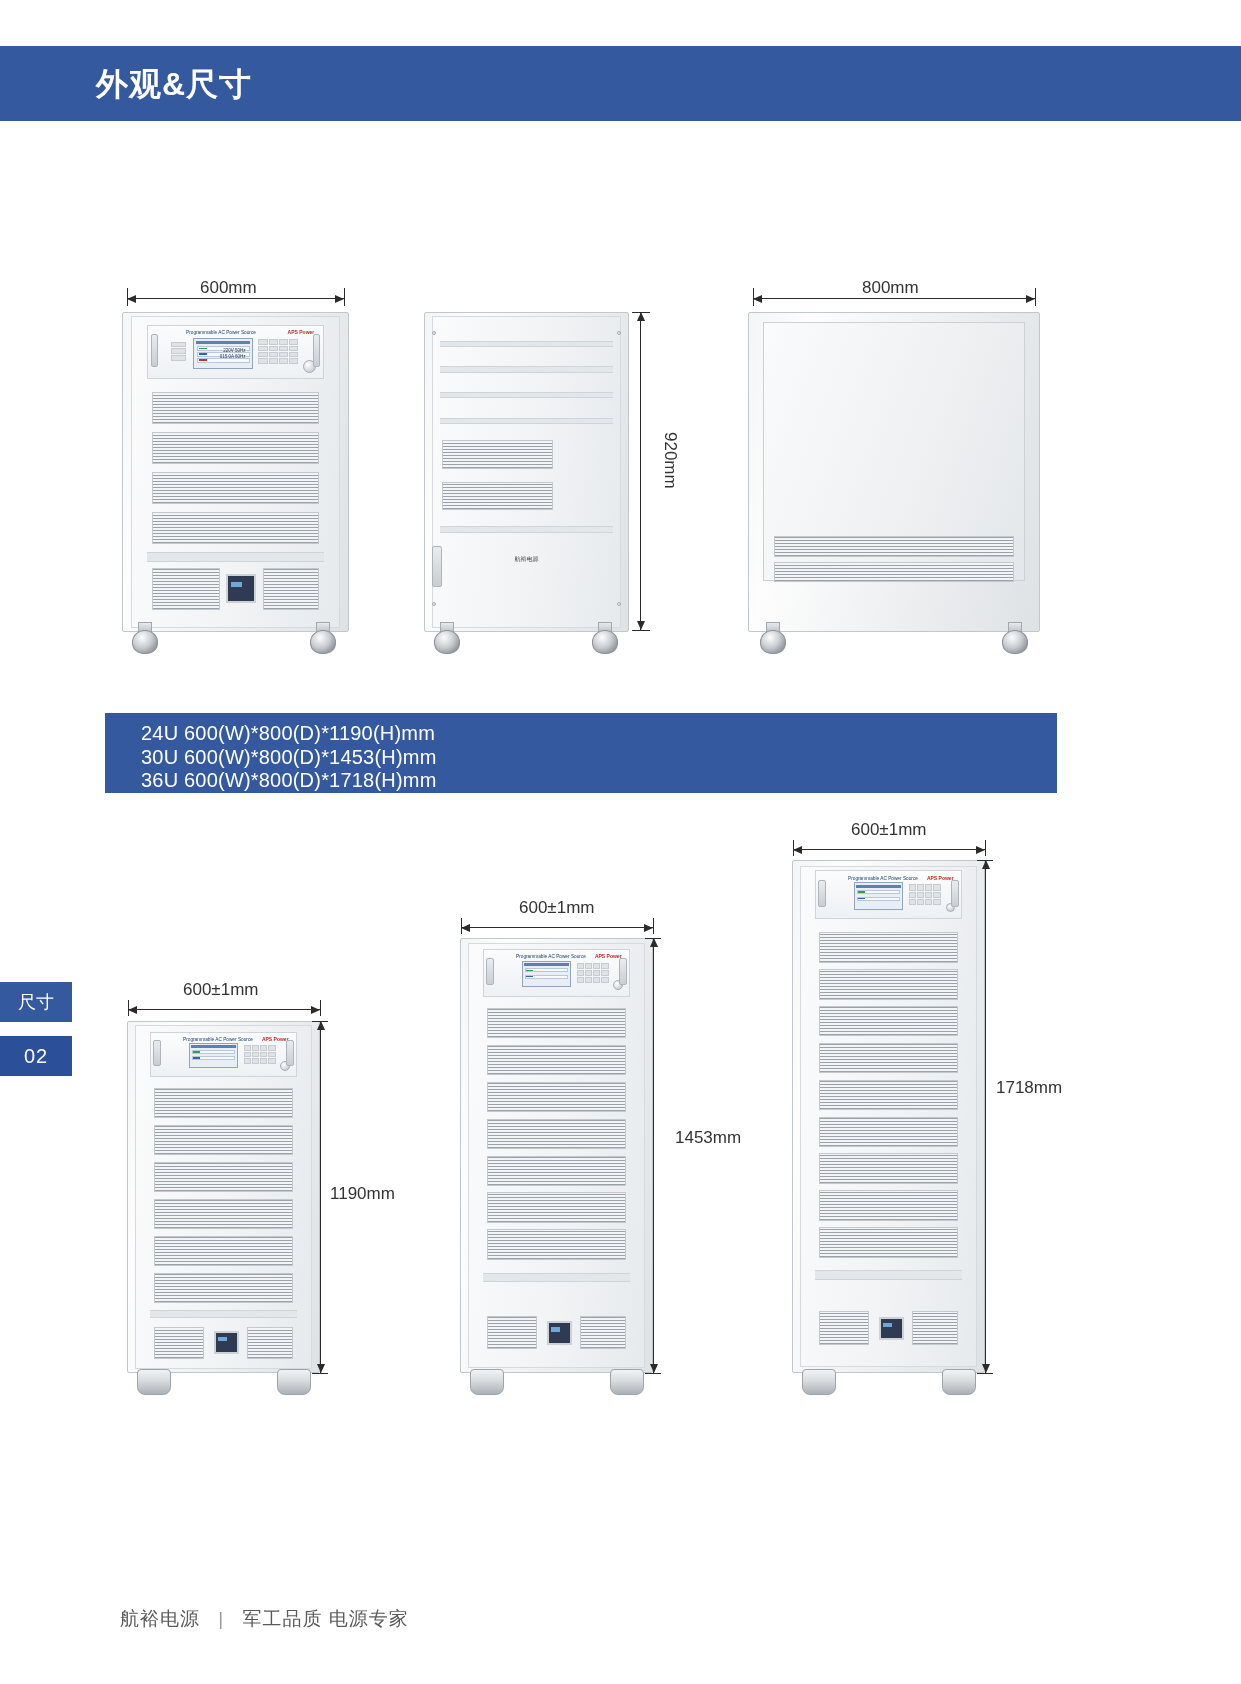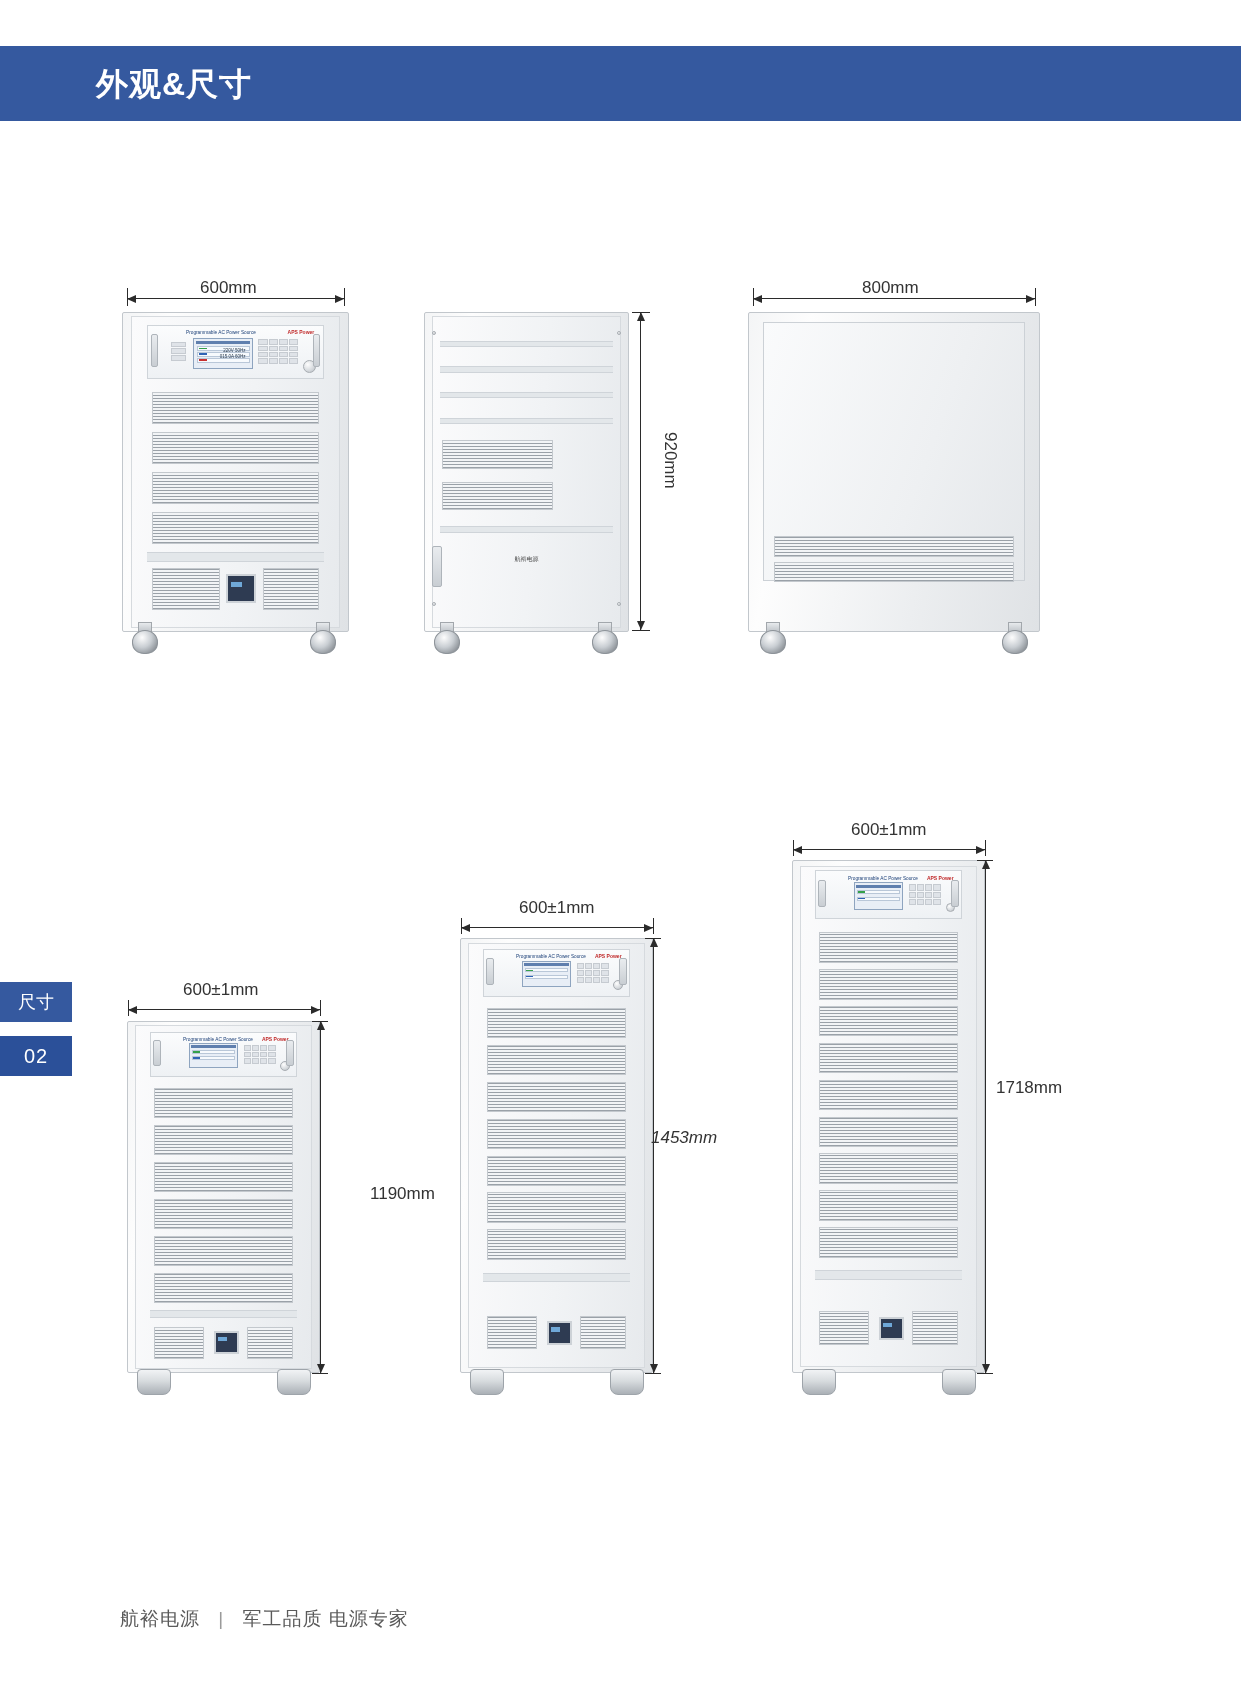--- a/index.html
+++ b/index.html
@@ -310,20 +310,25 @@
     <div class="caster" style="left:10px; top:310px;">
       <span class="stem"></span>
         <span class="wheel"></span>
     </div>
     <div class="caster" style="left:252px; top:310px;">
       <span class="stem"></span>
         <span class="wheel"></span>
     </div>
   </div>
 
+  <div class="spec-bar spec-bar-2">
+    <div class="line">24U 600(W)*800(D)*1190(H)mm</div>
+    <div class="line">30U 600(W)*800(D)*1453(H)mm</div>
+    <div class="line">36U 600(W)*800(D)*1718(H)mm</div>
+  </div>
 
   <div class="side-tab">尺寸</div>
   <div class="side-page">02</div>
 
   <div class="dim-label" style="left:183px; top:980px;">600±1mm</div>
   <div class="tick-v" style="left:128px; top:1000px; height:16px;"></div>
   <div class="tick-v" style="left:320px; top:1000px; height:16px;"></div>
   <div class="harrow" style="left:128px; top:1009px; width:192px;"></div>
 
   <div class="cab" style="left:127px; top:1021px; width:193px; height:352px;">
@@ -370,21 +375,21 @@
     <div class="vent" style="left:62%; top:87%; width:24%; height:9%;"></div>
     <div class="meter" style="left:45%; top:88%; width:13%; height:6.5%;">
       <span class="meter-led"></span>
     </div>
     <div class="foot" style="left:10px; top:348px;"></div>
     <div class="foot" style="left:150px; top:348px;"></div>
   </div>
   <div class="tick-h" style="left:312px; top:1021px; width:16px;"></div>
   <div class="tick-h" style="left:312px; top:1373px; width:16px;"></div>
   <div class="varrow" style="left:320px; top:1021px; height:352px;"></div>
-  <div class="dim-label" style="left:330px; top:1184px;margin-left:40px;">1190mm</div>
+  <div class="dim-label" style="left:330px; top:1184px;">1190mm</div>
 
   <div class="dim-label" style="left:519px; top:898px;">600±1mm</div>
   <div class="tick-v" style="left:461px; top:918px; height:16px;"></div>
   <div class="tick-v" style="left:653px; top:918px; height:16px;"></div>
   <div class="harrow" style="left:461px; top:927px; width:192px;"></div>
 
   <div class="cab" style="left:460px; top:938px; width:193px; height:435px;">
     <div class="cab-body"></div>
     <div class="cab-inner"></div>
     <div class="panel" style="left:12%; top:2.5%; width:76%; height:11%;">
@@ -429,21 +434,21 @@
     <div class="vent" style="left:62%; top:87%; width:24%; height:7.5%;"></div>
     <div class="meter" style="left:45%; top:88%; width:13%; height:5.5%;">
       <span class="meter-led"></span>
     </div>
     <div class="foot" style="left:10px; top:431px;"></div>
     <div class="foot" style="left:150px; top:431px;"></div>
   </div>
   <div class="tick-h" style="left:645px; top:938px; width:16px;"></div>
   <div class="tick-h" style="left:645px; top:1373px; width:16px;"></div>
   <div class="varrow" style="left:653px; top:938px; height:435px;"></div>
-  <div class="dim-label" style="left:651px; top:1128px;font-style:italic;">1453mm</div>
+  <div class="dim-label" style="left:675px; top:1128px;">1453mm</div>
 
   <div class="dim-label" style="left:851px; top:820px;">600±1mm</div>
   <div class="tick-v" style="left:793px; top:840px; height:16px;"></div>
   <div class="tick-v" style="left:985px; top:840px; height:16px;"></div>
   <div class="harrow" style="left:793px; top:849px; width:192px;"></div>
 
   <div class="cab" style="left:792px; top:860px; width:193px; height:513px;">
     <div class="cab-body"></div>
     <div class="cab-inner"></div>
     <div class="panel" style="left:12%; top:2%; width:76%; height:9.5%;">

